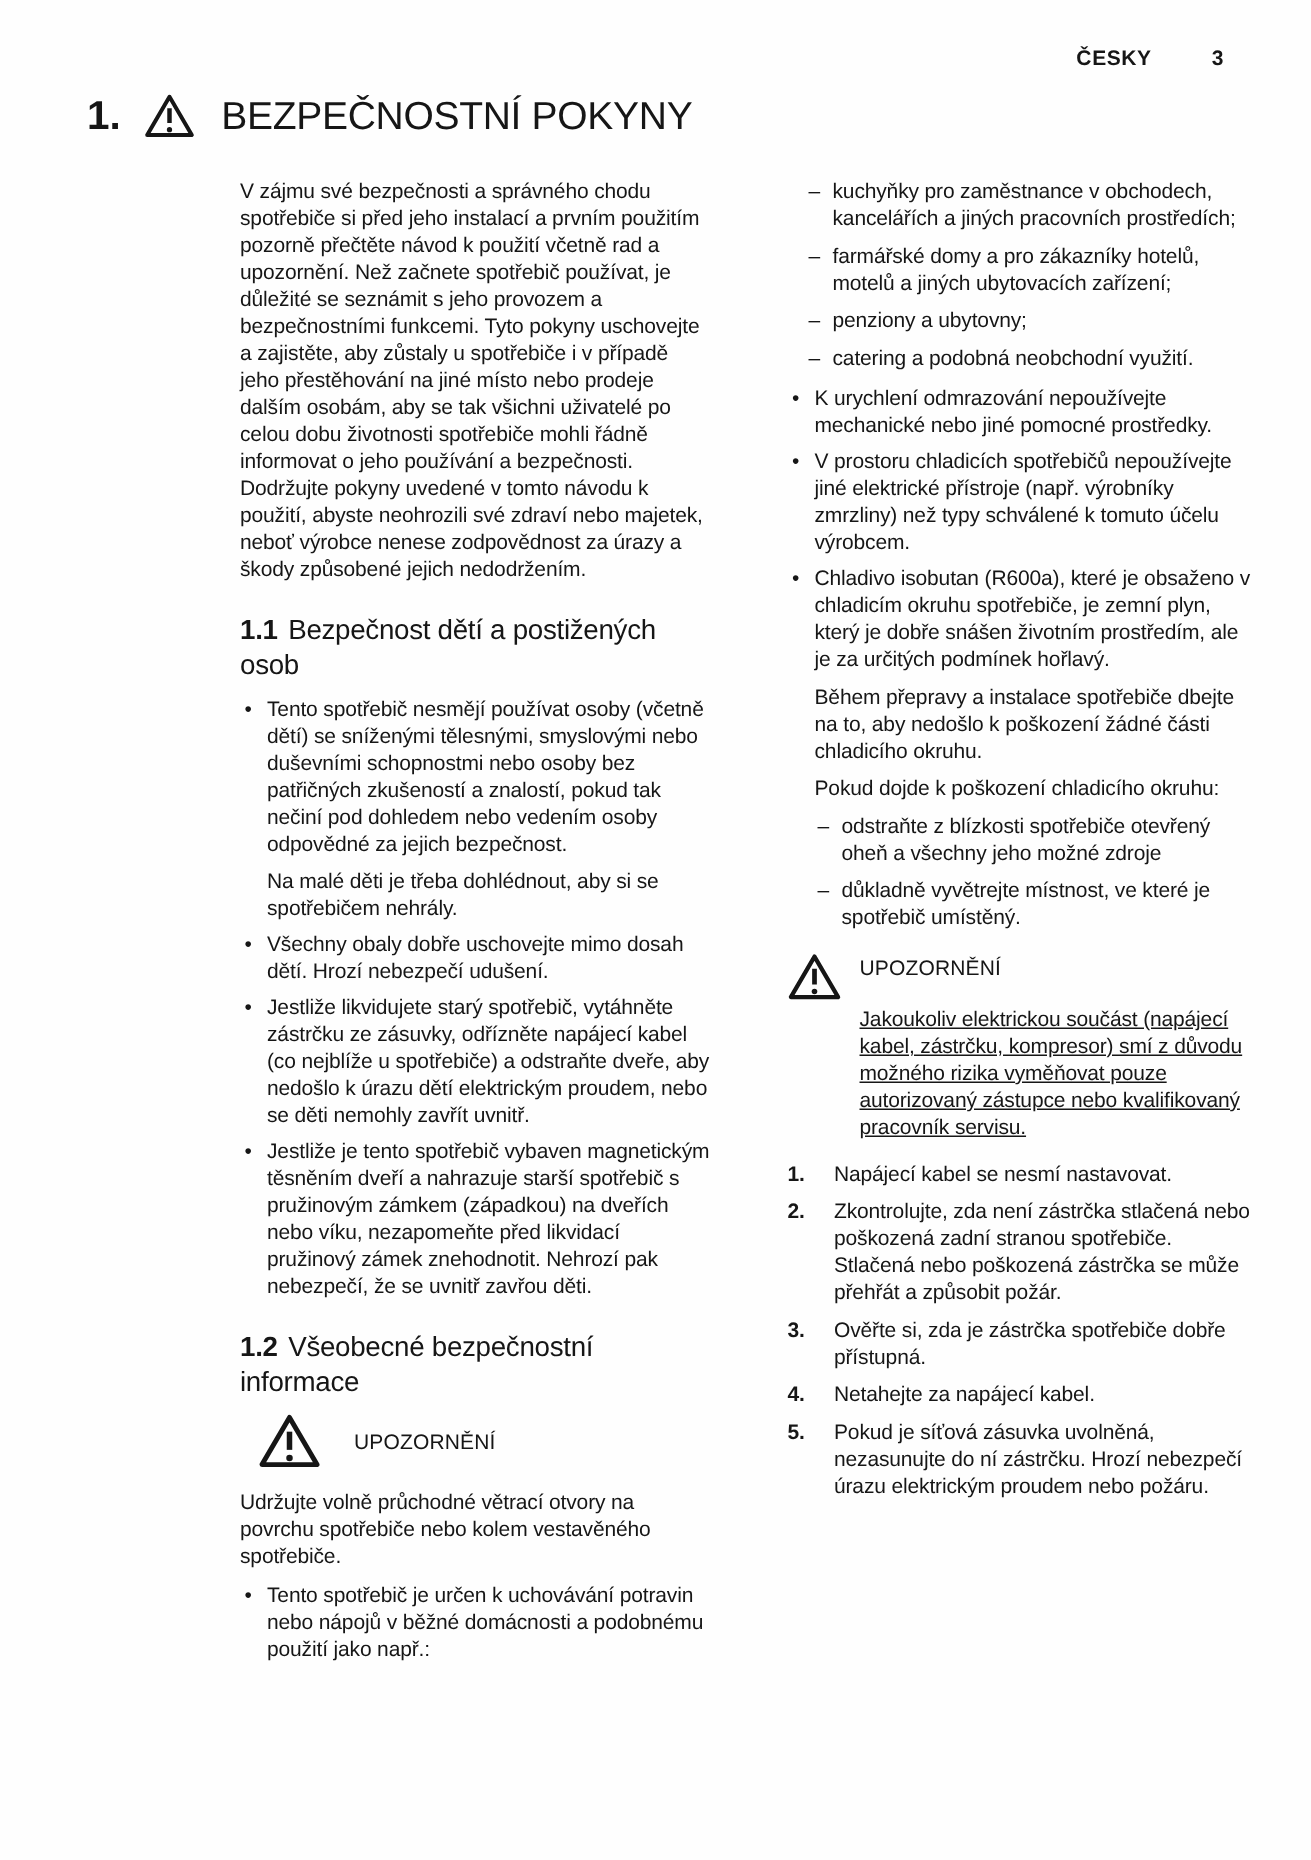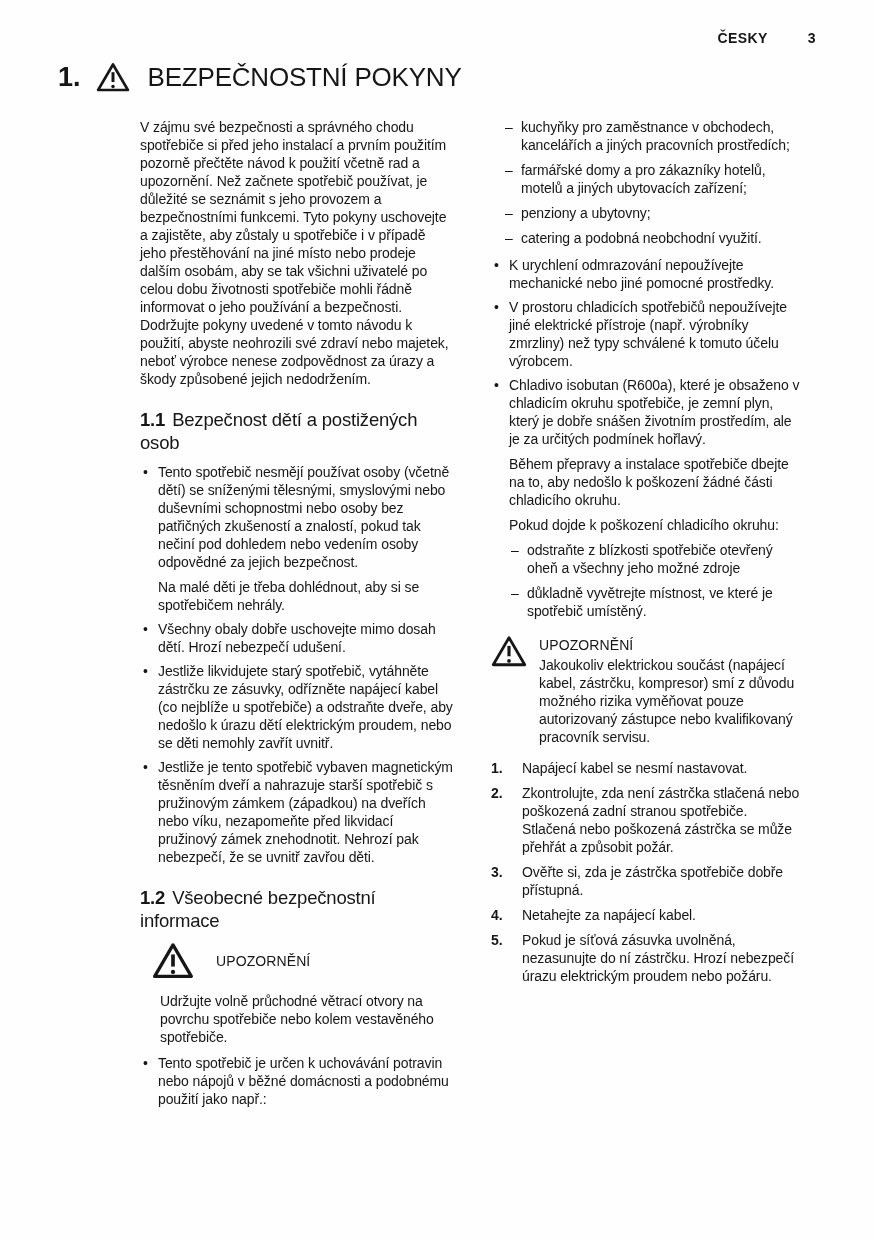--- a/index.html
+++ b/index.html
@@ -15,22 +15,22 @@
   }
   .title-row {
     position: absolute; top: 62px; left: 58px;
     display: flex; align-items: center;
   }
   .title-num { font-size: 27px; font-weight: bold; }
   .title-row .warn-icon { margin-left: 15px; margin-right: 18px; }
   .title-text { font-size: 26px; font-weight: normal; margin: 0; letter-spacing: -0.2px; }
 
   .columns {
-    position: absolute; top: 118px; left: 140px; width: 684px;
-    display: flex; gap: 38px;
+    position: absolute; top: 118px; left: 160px; width: 684px;
+    display: flex; gap: 52px;
   }
   .col { flex: 0 0 313px; width: 313px; font-size: 14px; line-height: 18px; letter-spacing: -0.1px; }
   p { margin: 0; }
 
   .subheading { font-size: 18.5px; font-weight: normal; line-height: 23px; margin: 20px 0 9px; letter-spacing: -0.2px; }
   .subheading .h-num { font-weight: bold; margin-right: 7px; }
 
   .li { position: relative; padding-left: 18px; margin-top: 6px; }
   .li::before { content: "\2022"; position: absolute; left: 3px; top: 0; }
   .sub-p { margin-top: 7px; }
@@ -40,26 +40,26 @@
   .dli::before { content: "\2013"; position: absolute; left: 0; top: 0; }
   .dash-list { padding-left: 14px; }
   .sub-dash { margin-top: 5px; padding-left: 2px; }
   .first-para { margin-top: 0; }
   .li-after-dashes { margin-top: 9px; }
 
   .warn-icon { display: inline-flex; flex: 0 0 auto; }
   .warn-label { font-weight: normal; font-size: 14px; letter-spacing: 0.1px; }
 
   .warning-inline { display: flex; align-items: center; gap: 22px; margin-top: 10px; padding-left: 12px; }
-  .after-warning { margin-top: 12px; margin-left: 20px; }
+  .after-warning { margin-top: 12px; }
   .last-left-bullet { margin-top: 8px; }
 
   .warning-box { display: flex; gap: 12px; margin: 15px 0 13px; }
   .warning-box .warn-body { padding-top: 1px; }
-  .warning-box .warn-body p { margin-top: 2px; }
+  .warning-box .warn-body p { margin-top: 16px; text-decoration: underline; }
 
   .num-list { margin-top: 2px; }
   .nli { display: grid; grid-template-columns: 31px 1fr; margin-top: 7px; }
   .nli .num { font-weight: bold; }
 </style>
 </head>
 <body>
 
 <div class="page">
 

